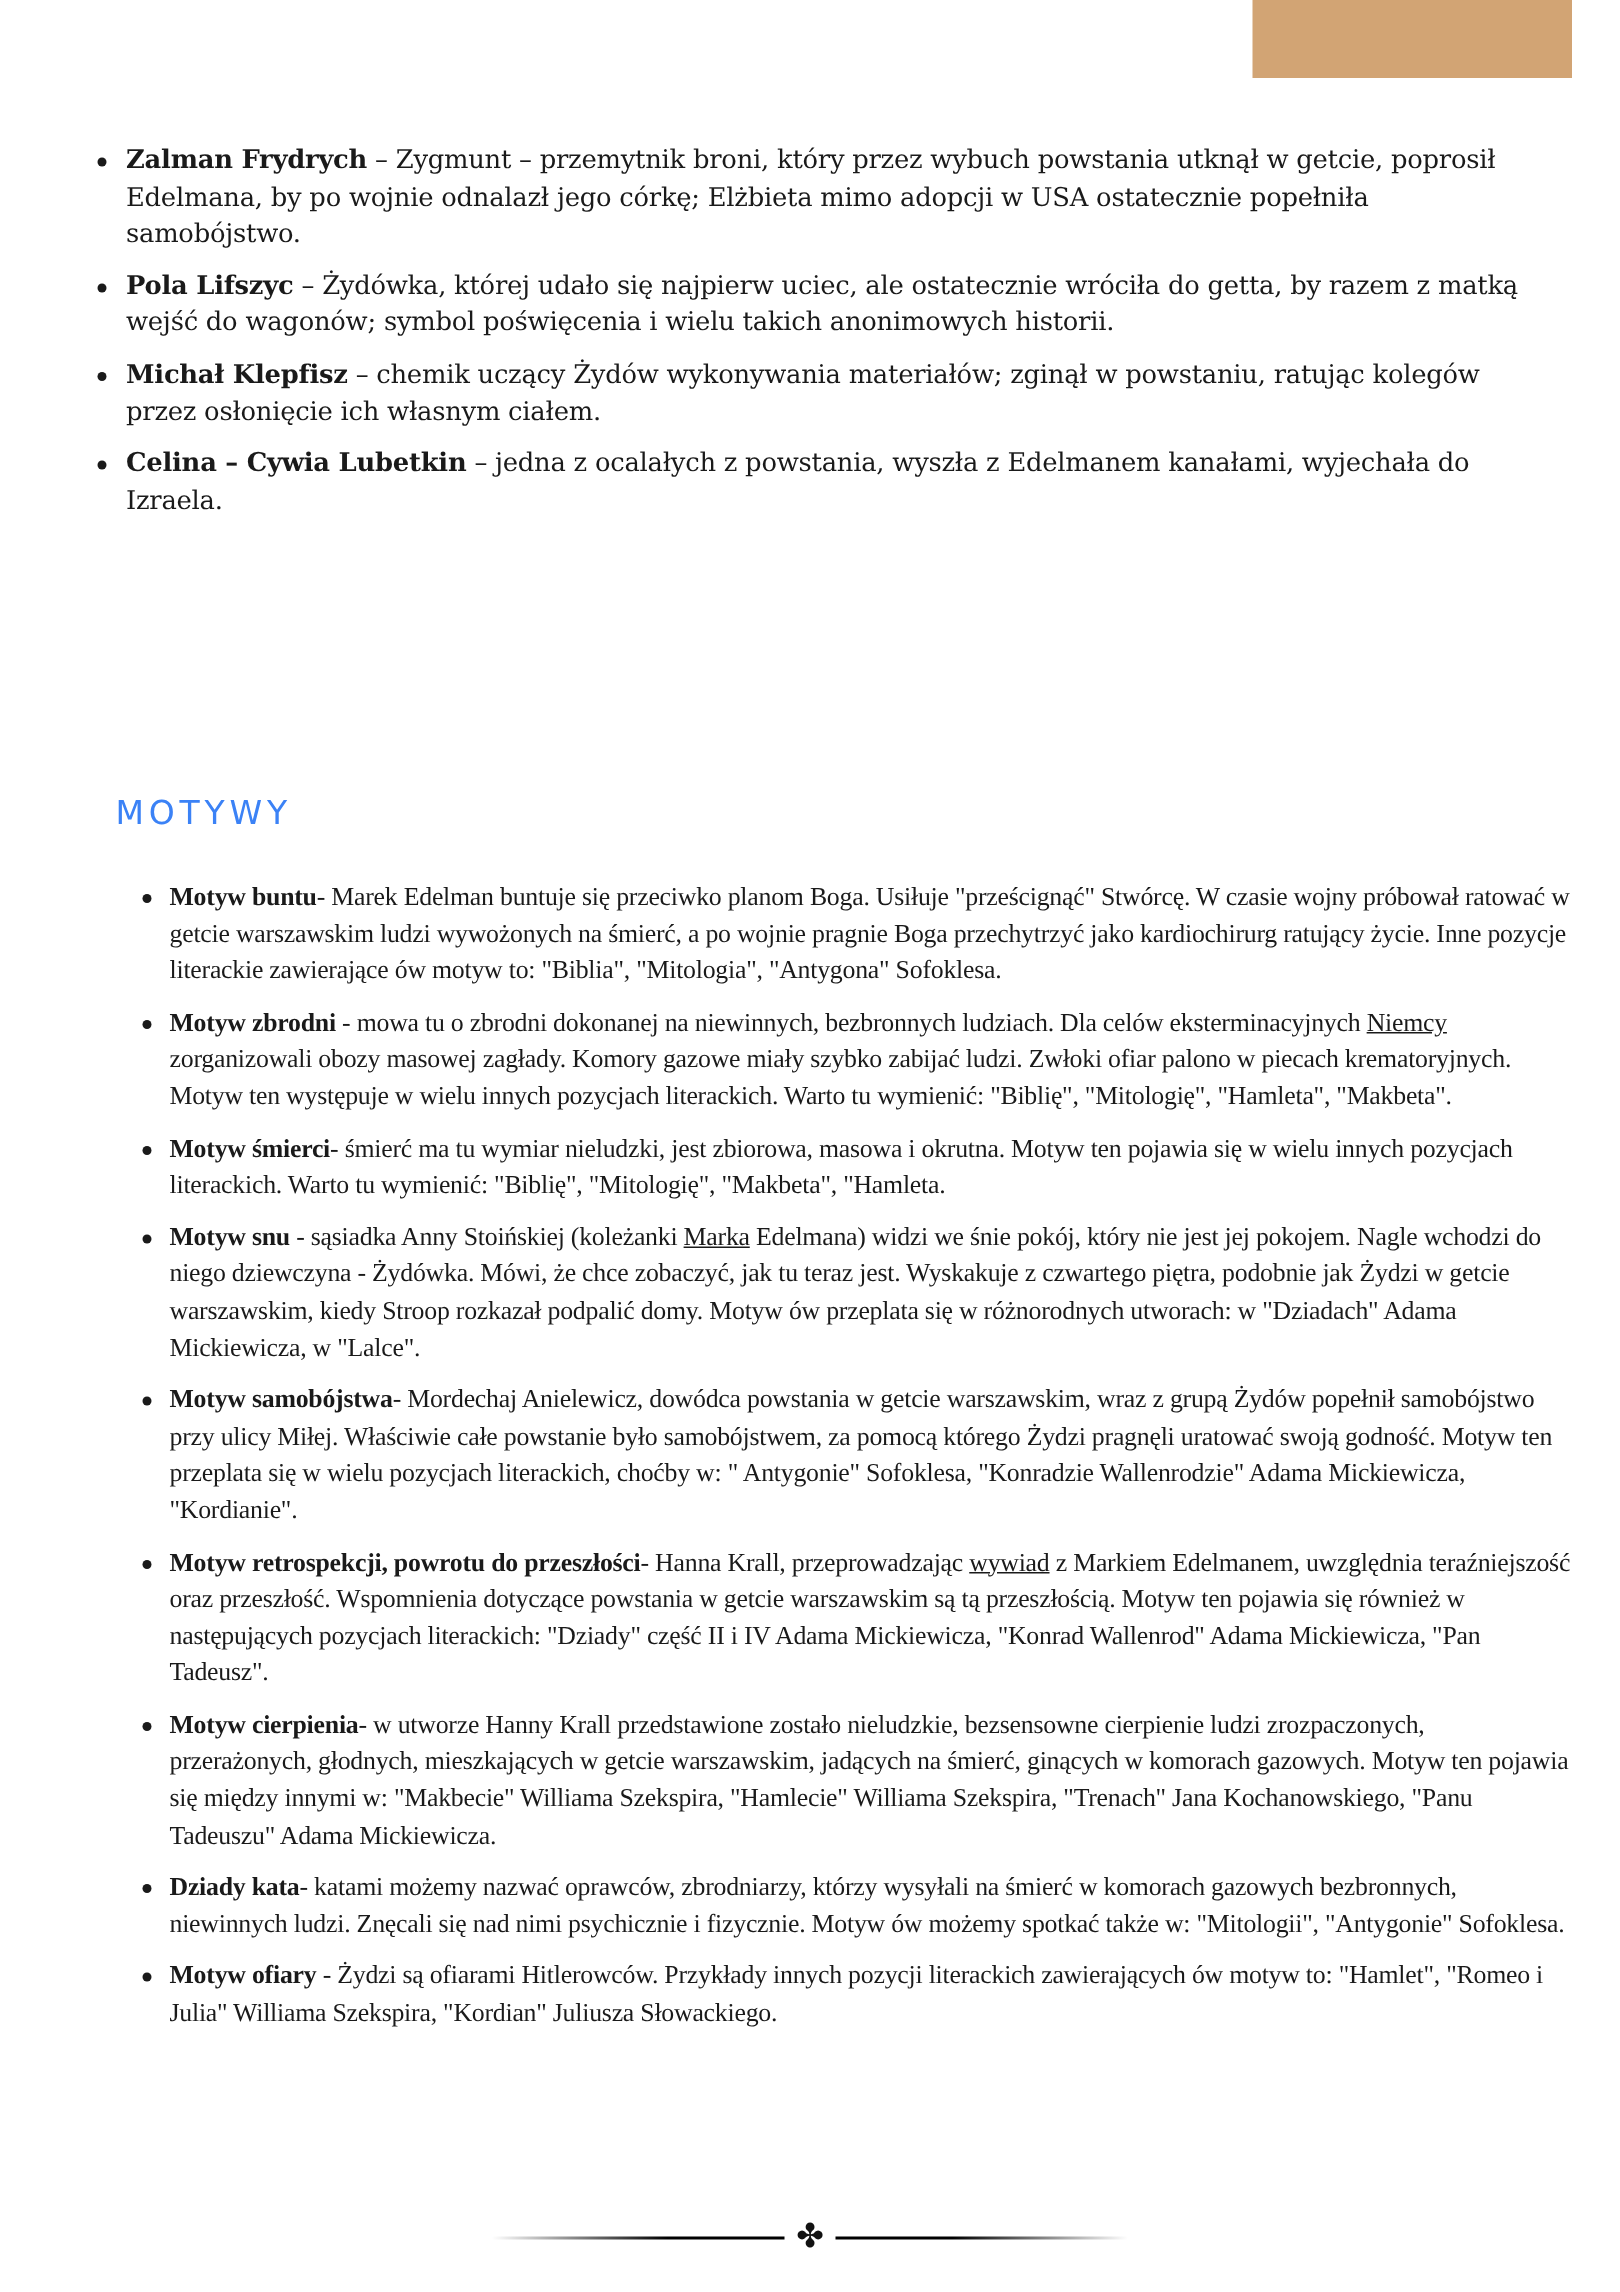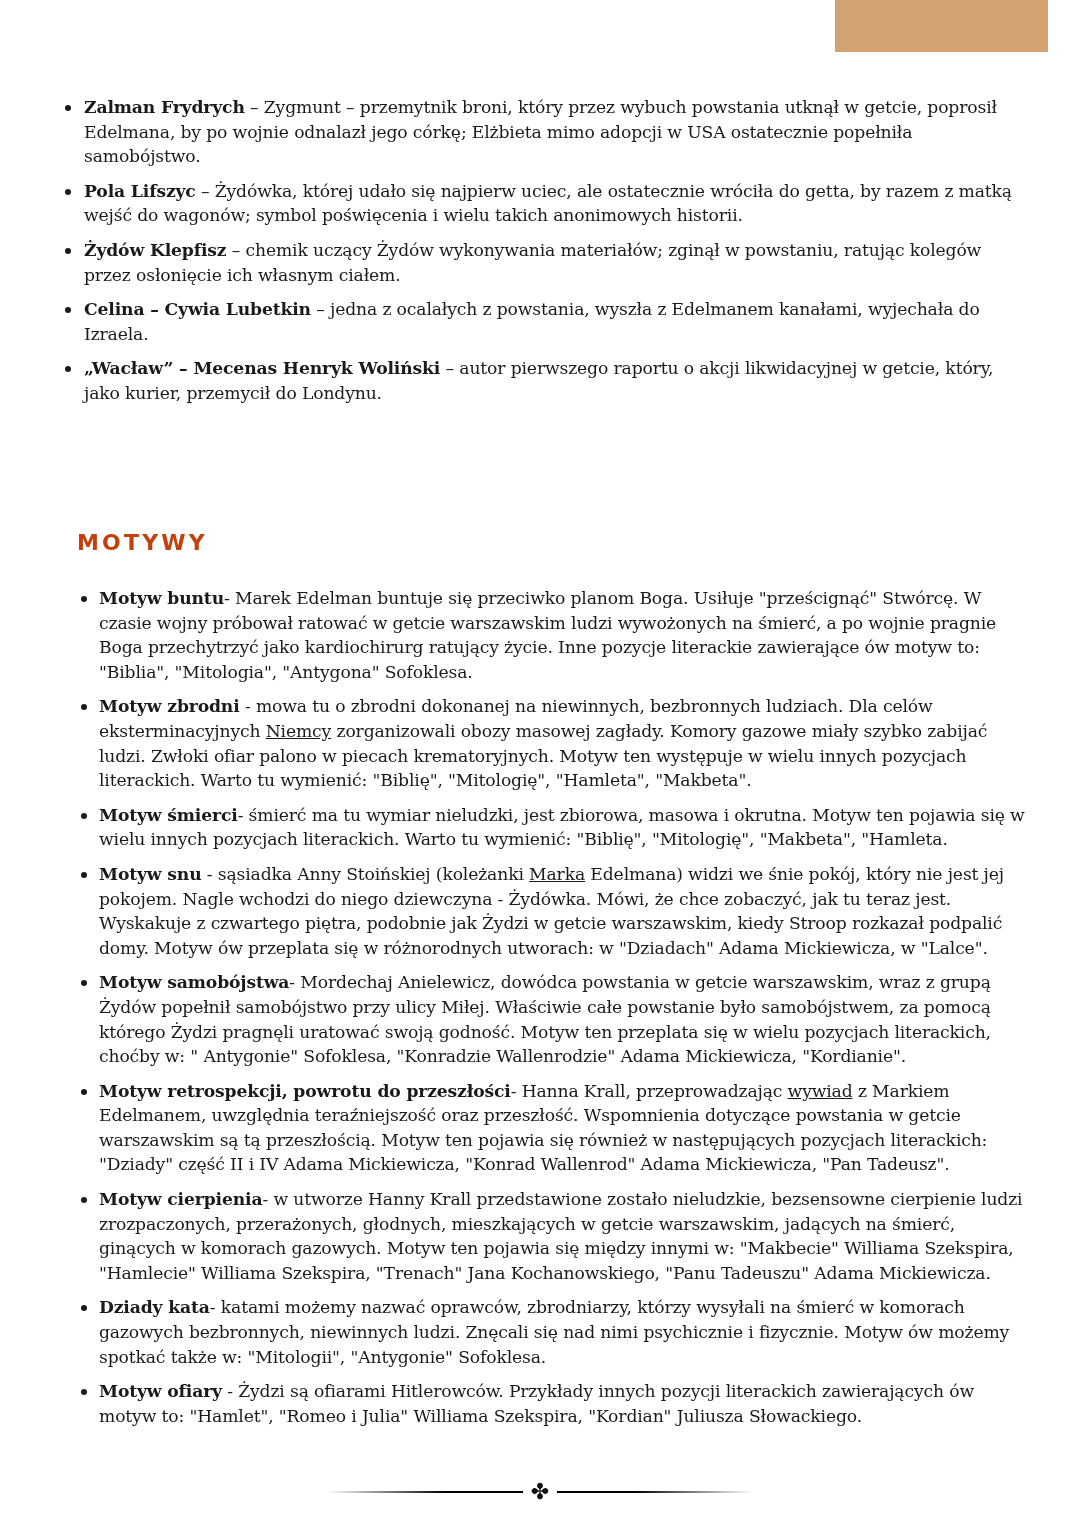--- a/index.html
+++ b/index.html
@@ -23,25 +23,25 @@
     .characters li { padding-left: 22px; margin-bottom: 10px; }
     .characters li::before, .motifs li::before {
       content: ""; position: absolute; left: 3px; top: 10px;
       width: 6px; height: 6px; border-radius: 50%; background: #1a1a1a;
     }
     .motifs li::before { left: 3px; }
     .name { font-weight: bold; margin-top: 24px; }
     .section-title {
       position: absolute; left: 77px; top: 530px; margin: 0;
       font-family: "DejaVu Sans", "Liberation Sans", sans-serif;
-      font-weight: bold; font-size: 22px; letter-spacing: 3.2px; color: #c2410c;
+      font-weight: normal; font-size: 22px; letter-spacing: 3.2px; color: #3b82f6;
     }
     .motifs {
-      position: absolute; left: 78px; top: 586px; width: 955px;
-      margin: 0; padding: 0; list-style: none;
+      position: absolute; left: 92px; top: 586px; width: 955px;
+      margin: 0; padding: 0; list-style: none; font-family: Liberation Serif, serif;
     }
     .motifs li { padding-left: 21px; margin-bottom: 10px; }
     .ul-link { text-decoration: underline; }
     .divider {
       position: absolute; left: 328px; top: 1480px; width: 424px; height: 24px;
     }
     .divider .line {
       position: absolute; top: 11px; height: 2px; width: 195px;
       background: linear-gradient(90deg, rgba(0,0,0,0), #000 60%, #000);
     }
@@ -53,23 +53,22 @@
     }
   </style>
 </head>
 <body>
 
 <div class="tab-block" style="background: rgb(210, 164, 116);"></div>
 
 <ul class="characters">
   <li><span class="name">Zalman Frydrych</span><span> – Zygmunt – przemytnik broni, który przez wybuch powstania utknął w getcie, poprosił Edelmana, by po wojnie odnalazł jego córkę; Elżbieta mimo adopcji w USA ostatecznie popełniła samobójstwo.</span></li>
   <li><span class="name">Pola Lifszyc</span><span> – Żydówka, której udało się najpierw uciec, ale ostatecznie wróciła do getta, by razem z matką wejść do wagonów; symbol poświęcenia i wielu takich anonimowych historii.</span></li>
-  <li><span class="name">Żydów Klepfisz</span><span> – chemik uczący Żydów wykonywania materiałów; zginął w powstaniu, ratując kolegów przez osłonięcie ich własnym ciałem.</span></li>
+  <li><span class="name">Michał Klepfisz</span><span> – chemik uczący Żydów wykonywania materiałów; zginął w powstaniu, ratując kolegów przez osłonięcie ich własnym ciałem.</span></li>
   <li><span class="name">Celina – Cywia Lubetkin</span><span> – jedna z ocalałych z powstania, wyszła z Edelmanem kanałami, wyjechała do Izraela.</span></li>
-  <li><span class="name">„Wacław” – Mecenas Henryk Woliński</span><span> – autor pierwszego raportu o akcji likwidacyjnej w getcie, który, jako kurier, przemycił do Londynu.</span></li>
 </ul>
 
 <h2 class="section-title">MOTYWY</h2>
 
 <ul class="motifs">
   <li><span class="name">Motyw buntu</span><span>- Marek Edelman buntuje się przeciwko planom Boga. Usiłuje "prześcignąć" Stwórcę. W czasie wojny próbował ratować w getcie warszawskim ludzi wywożonych na śmierć, a po wojnie pragnie Boga przechytrzyć jako kardiochirurg ratujący życie. Inne pozycje literackie zawierające ów motyw to: "Biblia", "Mitologia", "Antygona" Sofoklesa.</span></li>
   <li><span class="name">Motyw zbrodni</span><span> - mowa tu o zbrodni dokonanej na niewinnych, bezbronnych ludziach. Dla celów eksterminacyjnych </span><span class="ul-link">Niemcy</span><span> zorganizowali obozy masowej zagłady. Komory gazowe miały szybko zabijać ludzi. Zwłoki ofiar palono w piecach krematoryjnych. Motyw ten występuje w wielu innych pozycjach literackich. Warto tu wymienić: "Biblię", "Mitologię", "Hamleta", "Makbeta".</span></li>
   <li><span class="name">Motyw śmierci</span><span>- śmierć ma tu wymiar nieludzki, jest zbiorowa, masowa i okrutna. Motyw ten pojawia się w wielu innych pozycjach literackich. Warto tu wymienić: "Biblię", "Mitologię", "Makbeta", "Hamleta.</span></li>
   <li><span class="name">Motyw snu</span><span> - sąsiadka Anny Stoińskiej (koleżanki </span><span class="ul-link">Marka</span><span> Edelmana) widzi we śnie pokój, który nie jest jej pokojem. Nagle wchodzi do niego dziewczyna - Żydówka. Mówi, że chce zobaczyć, jak tu teraz jest. Wyskakuje z czwartego piętra, podobnie jak Żydzi w getcie warszawskim, kiedy Stroop rozkazał podpalić domy. Motyw ów przeplata się w różnorodnych utworach: w "Dziadach" Adama Mickiewicza, w "Lalce".</span></li>
   <li><span class="name">Motyw samobójstwa</span><span>- Mordechaj Anielewicz, dowódca powstania w getcie warszawskim, wraz z grupą Żydów popełnił samobójstwo przy ulicy Miłej. Właściwie całe powstanie było samobójstwem, za pomocą którego Żydzi pragnęli uratować swoją godność. Motyw ten przeplata się w wielu pozycjach literackich, choćby w: " Antygonie" Sofoklesa, "Konradzie Wallenrodzie" Adama Mickiewicza, "Kordianie".</span></li>

